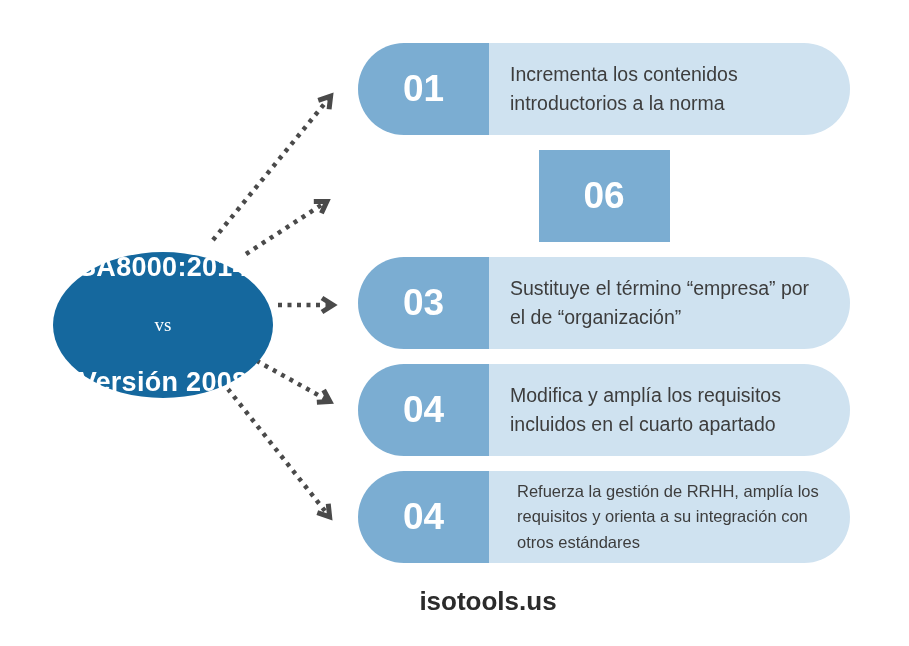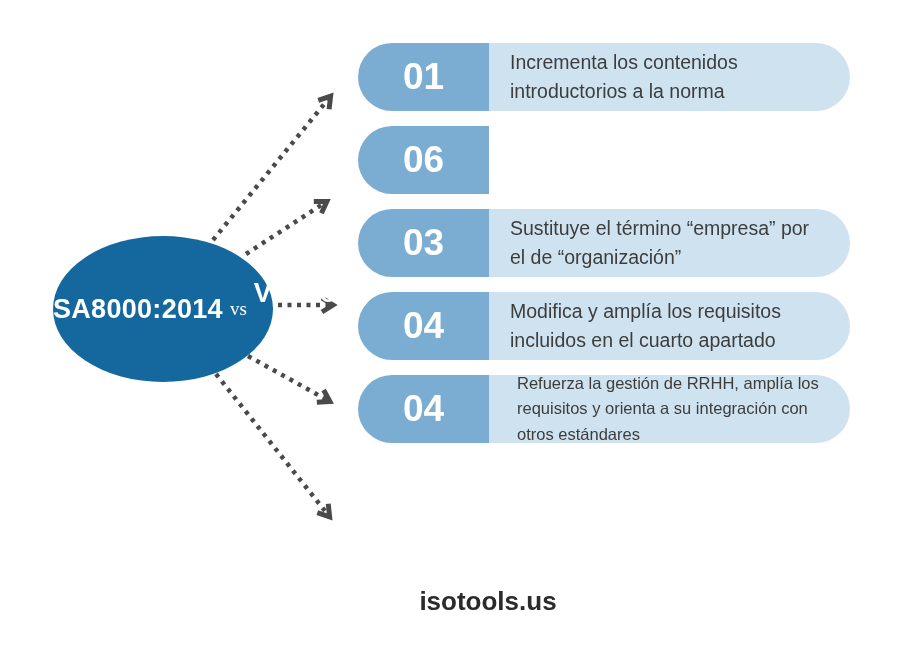--- a/index.html
+++ b/index.html
@@ -8,49 +8,50 @@
     width: 909px;
     height: 646px;
     background: #ffffff;
     overflow: hidden;
     font-family: "Liberation Sans", sans-serif;
   }
 
   
   .oval {
     position: absolute;
-    left: 53px; top: 236px;
+    left: 53px; top: 252px;
     width: 220px; height: 146px;
     background: var(--primary-blue);
     border-radius: 50%;
     color: #ffffff;
     display: flex;
-    flex-direction: row;
+    flex-direction: column;
     align-items: center;
-    justify-content: flex-start;
+    justify-content: space-between;
     gap: 7px;
     text-align: center;
   }
   .oval .line-big { font-size: 27px; font-weight: bold; letter-spacing: 0.3px; }
   .oval .line-small { font-size: 19px; font-weight: normal; font-family: Liberation Serif, serif; }
 
   
   .rows {
     position: absolute;
     left: 358px; top: 43px;
     width: 492px;
     display: flex;
     flex-direction: column;
     gap: 15px;
   }
   .row {
-    height: 68px;
+    height: 92px;
     border-radius: 46px;
     overflow: hidden;
     display: flex;
+    justify-content: center;
   }
   .row .num {
     width: 131px;
     flex: 0 0 131px;
     background: var(--badge-blue);
     color: #ffffff;
     font-size: 37px;
     font-weight: bold;
     display: flex;
     align-items: center;

